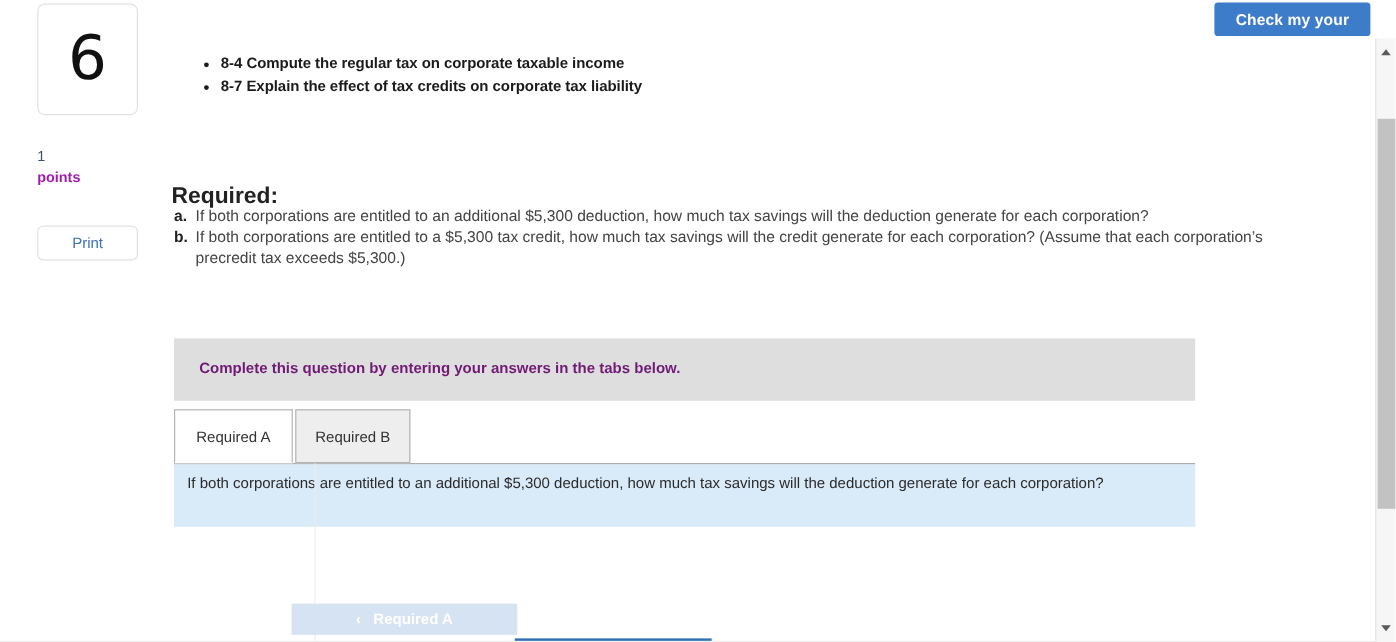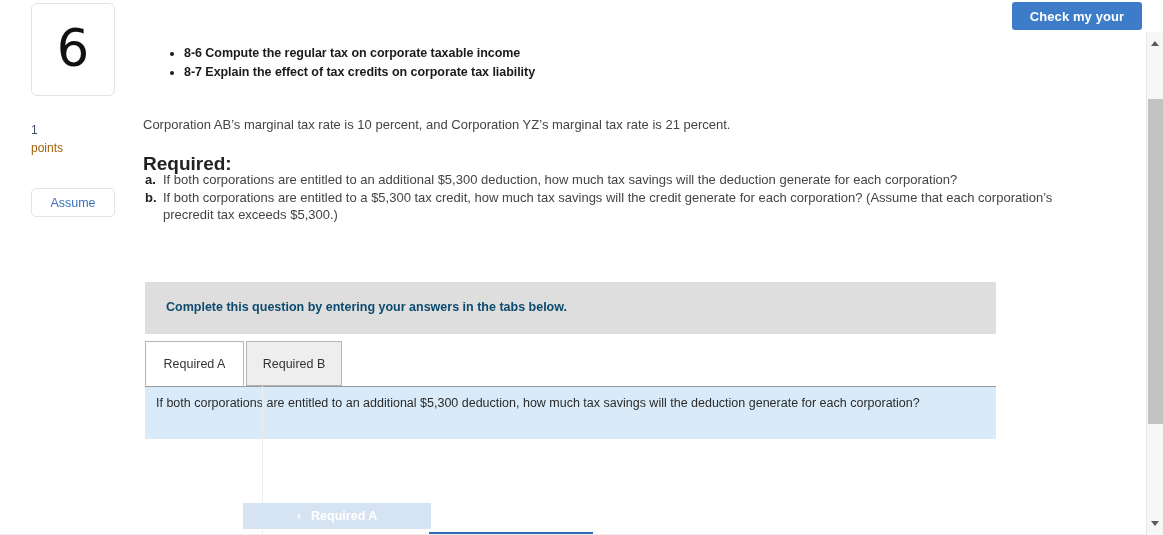--- a/index.html
+++ b/index.html
@@ -48,22 +48,23 @@
     position: absolute;
     left: 31px; top: 123px;
     font-size: 12px;
     color: #3c5069;
     line-height: 14px;
   }
   #points-label {
     position: absolute;
     left: 31px; top: 141px;
     font-size: 12px;
-    color: #a16207;
+    color: #a21caf;
     line-height: 14px;
+    font-weight: bold;
   }
   #print-button {
     position: absolute;
     left: 31px; top: 188px;
     width: 84px; height: 29px;
     border: 1px solid #e2e2e2;
     border-radius: 5px;
     background: #ffffff;
     color: #3b73b9;
     font-size: 12.5px;
@@ -157,21 +158,21 @@
     position: absolute;
     left: 2px; top: 282px;
     width: 851px; height: 52px;
     background: #dedede;
   }
   #instruction-bar-text {
     position: absolute;
     left: 21px; top: 18px;
     font-size: 12.5px;
     font-weight: bold;
-    color: #0c4a6e;
+    color: #701a75;
   }
 
   
   #tabstrip {
     position: absolute;
     left: 2px; top: 341px;
     height: 46px;
   }
   .tab {
     position: absolute;
@@ -364,33 +365,32 @@
 </style>
 </head>
 <body>
 
 <div id="left-rail">
   <div id="qnum-box">
     <div id="qnum-text">6</div>
   </div>
   <div id="points-value">1</div>
   <div id="points-label">points</div>
-  <div id="print-button">Assume</div>
+  <div id="print-button">Print</div>
 </div>
 
 <button id="check-my-work">Check my your</button>
 
 <div id="content">
 
   <ul id="objectives">
-    <li>8-6 Compute the regular tax on corporate taxable income</li>
+    <li>8-4 Compute the regular tax on corporate taxable income</li>
     <li>8-7 Explain the effect of tax credits on corporate tax liability</li>
   </ul>
 
-  <div id="scenario">Corporation AB’s marginal tax rate is 10 percent, and Corporation YZ’s marginal tax rate is 21 percent.</div>
 
   <div id="required-heading">Required:</div>
 
   <ul id="required-list">
     <li>
       <span class="marker">a.</span>
       <span>If both corporations are entitled to an additional $5,300 deduction, how much tax savings will the deduction generate for each corporation?</span>
     </li>
     <li>
       <span class="marker">b.</span>

